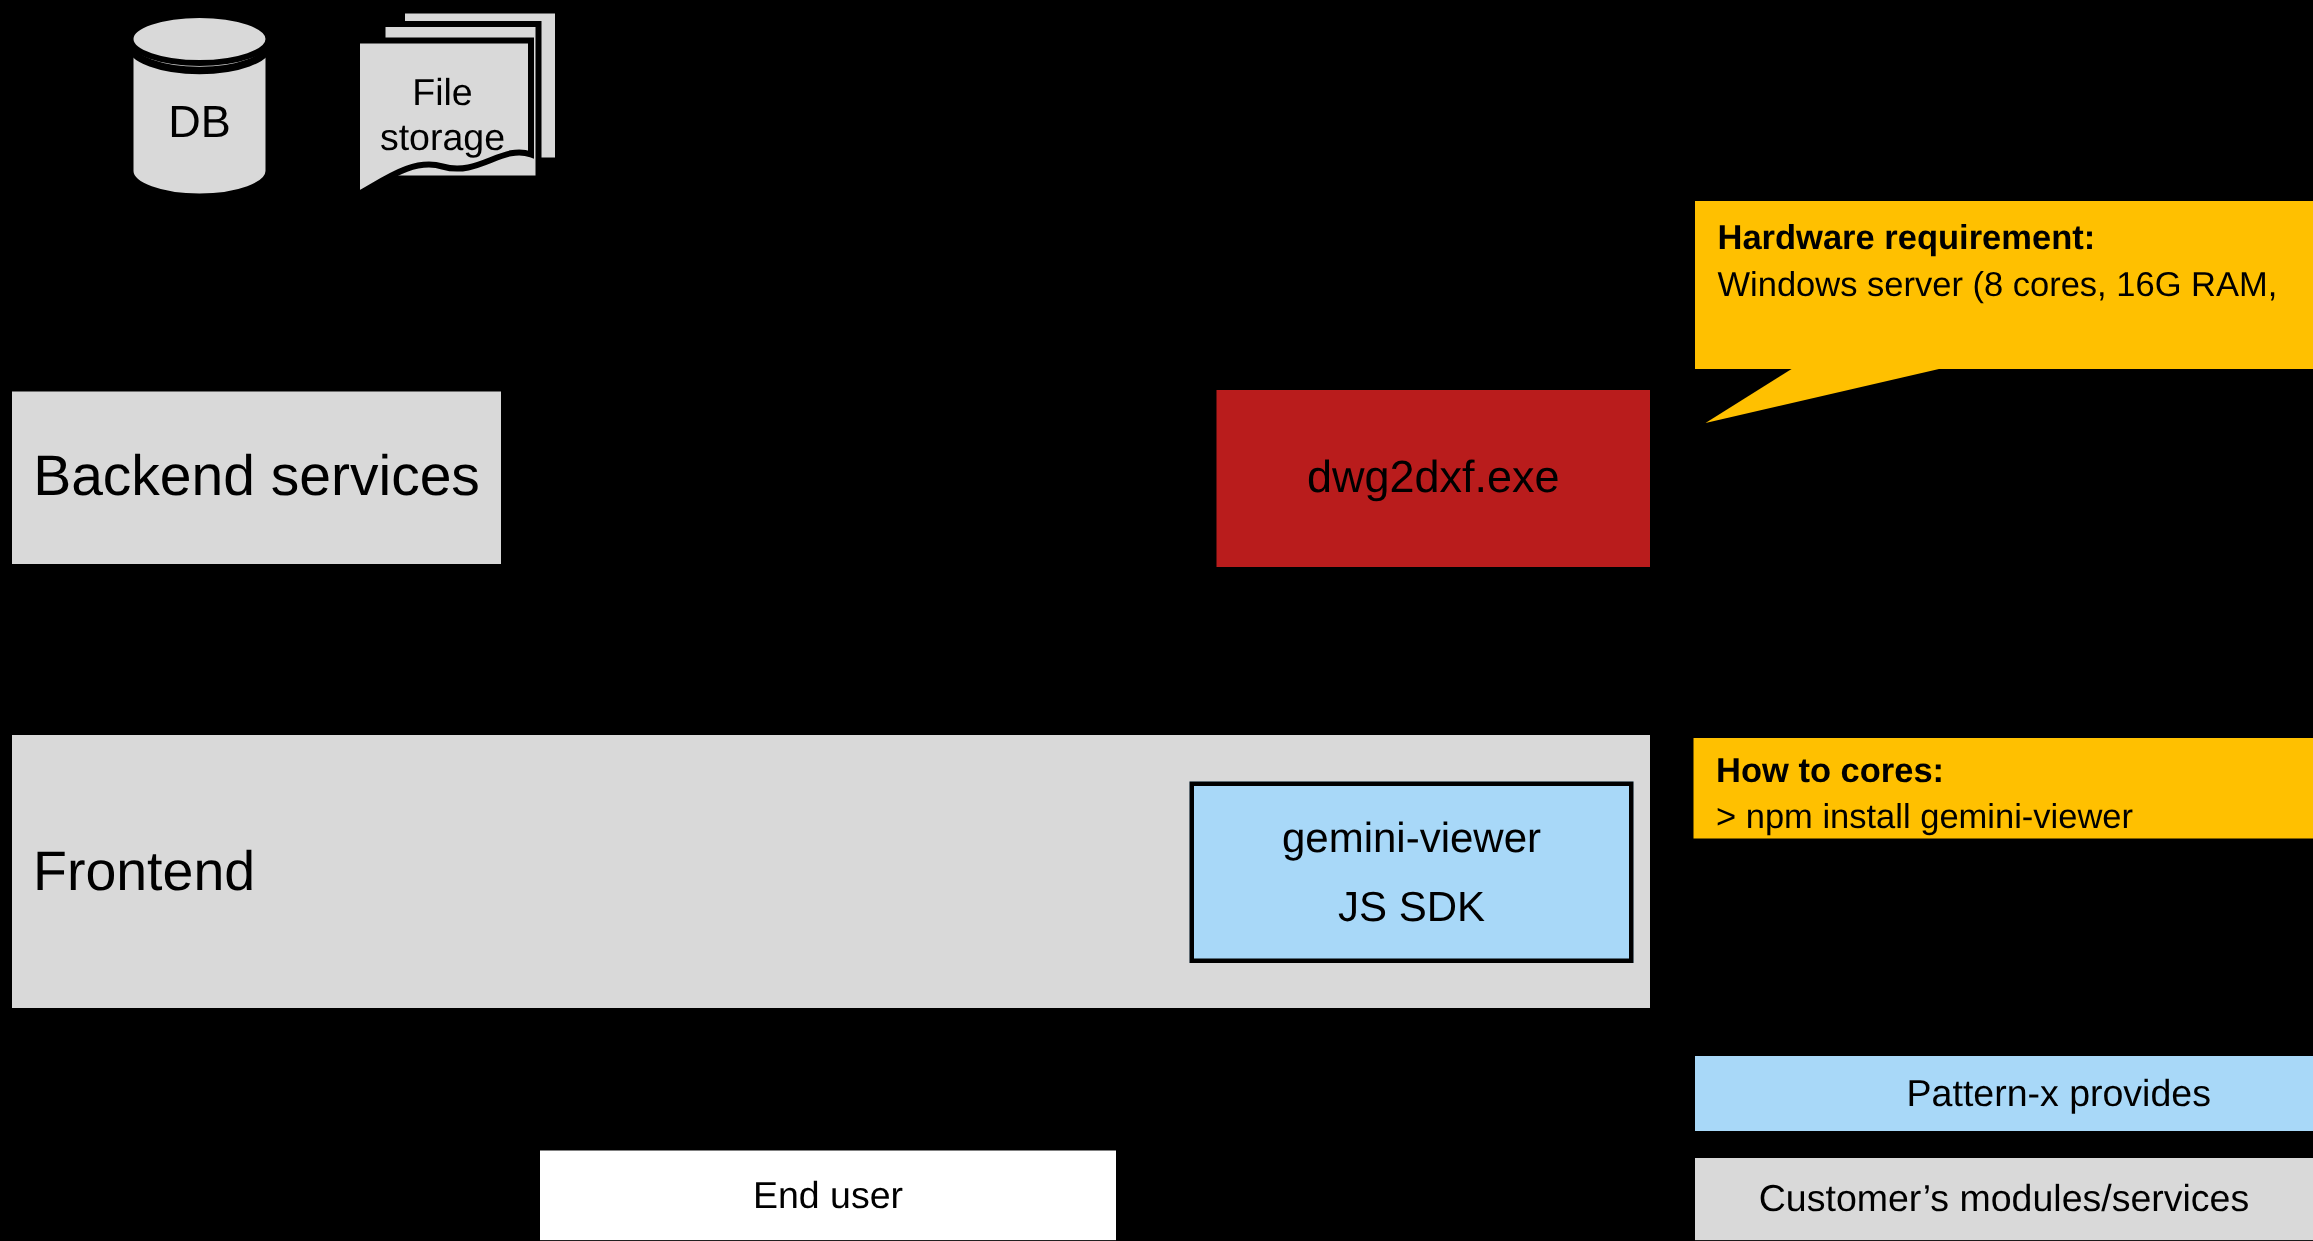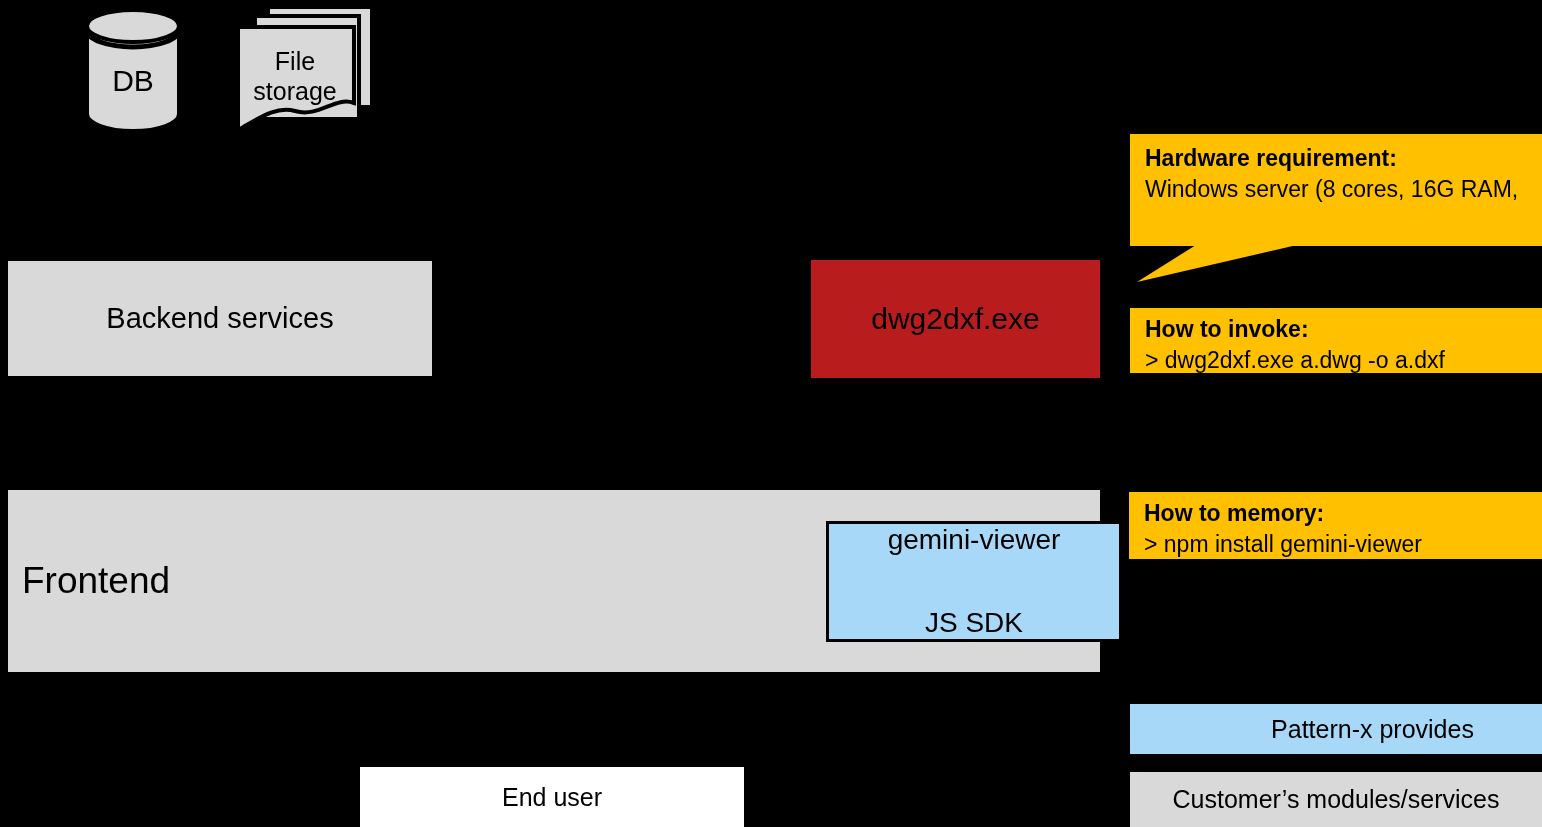--- a/index.html
+++ b/index.html
@@ -28,23 +28,23 @@
 
   
   .box {
     display: flex;
     align-items: center;
     justify-content: center;
     text-align: center;
     box-sizing: border-box;
   }
   .backend-box {
-    left: 8px; top: 261px; width: 424px; height: 115px;
+    left: 8px; top: 261px; width: 326px; height: 115px;
     background: #D9D9D9;
-    font-size: 29px;
+    font-size: 38px;
   }
   .dwg-box {
     left: 811px; top: 260px; width: 289px; height: 118px;
     background: #b91c1c;
     font-size: 30px;
   }
   .frontend-box {
     left: 8px; top: 490px; width: 1092px; height: 182px;
     background: #D9D9D9;
   }
@@ -55,25 +55,24 @@
     font-size: 37px;
   }
   .gemini-box {
     position: absolute;
     left: 785px; top: 31px; width: 296px; height: 121px;
     background: #A8D8F8;
     border: 3px solid #000;
     display: flex;
     flex-direction: column;
     align-items: center;
-    justify-content: space-between;
+    justify-content: center;
     gap: 14px;
     font-size: 28px;
     box-sizing: border-box;
-    margin-left: 33px;
   }
   .enduser-box {
     left: 360px; top: 767px; width: 384px; height: 60px;
     background: #FFFFFF;
     font-size: 25px;
   }
 
   
   .callout {
     background: #FFC000;
@@ -139,35 +138,31 @@
   <div class="abs box dwg-box">
     <span>dwg2dxf.exe</span>
   </div>
 
   <div class="abs callout hw-callout">
     <div class="title">Hardware requirement:</div>
     <div>Windows server (8 cores, 16G RAM,</div>
   </div>
   <div class="abs hw-tail"></div>
 
-  <div class="abs callout invoke-callout">
-    <div class="title">How to invoke:</div>
-    <div>&gt; dwg2dxf.exe a.dwg -o a.dxf</div>
-  </div>
 
   <div class="abs frontend-box">
     <div class="frontend-label">Frontend</div>
     <div class="gemini-box">
       <div>gemini-viewer</div>
       <div>JS SDK</div>
     </div>
   </div>
 
   <div class="abs callout import-callout">
-    <div class="title">How to memory:</div>
+    <div class="title">How to cores:</div>
     <div>&gt; npm install gemini-viewer</div>
   </div>
 
   <div class="abs box legend-blue">
     <span>Pattern-x provides</span>
   </div>
   <div class="abs box legend-gray">
     <span>Customer’s modules/services</span>
   </div>
 

